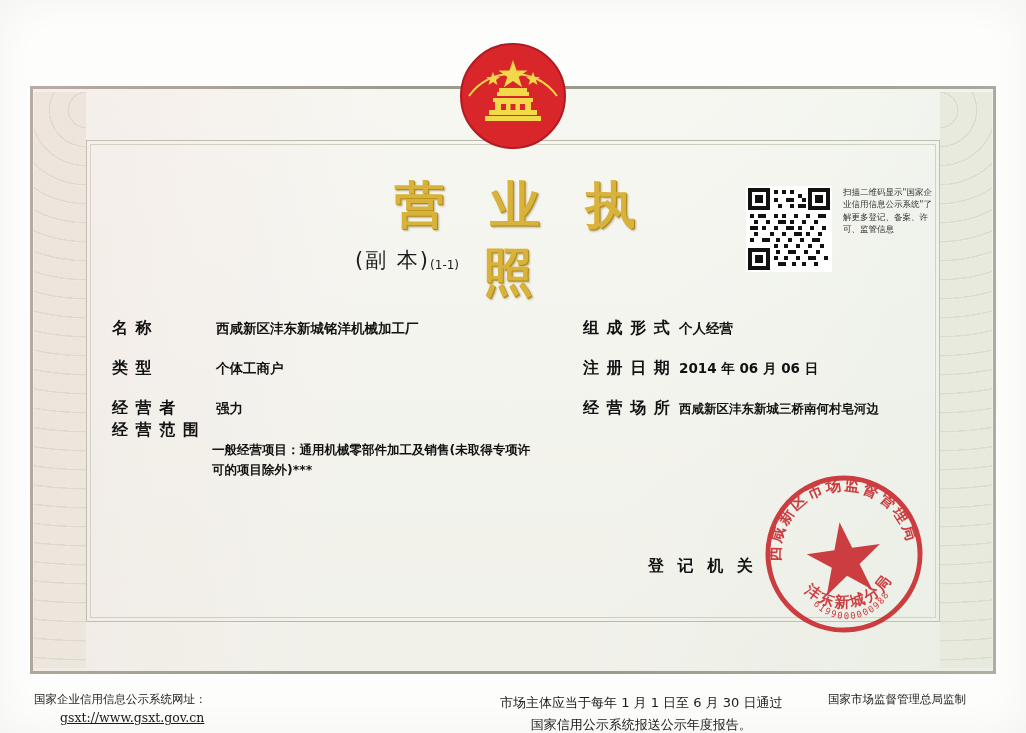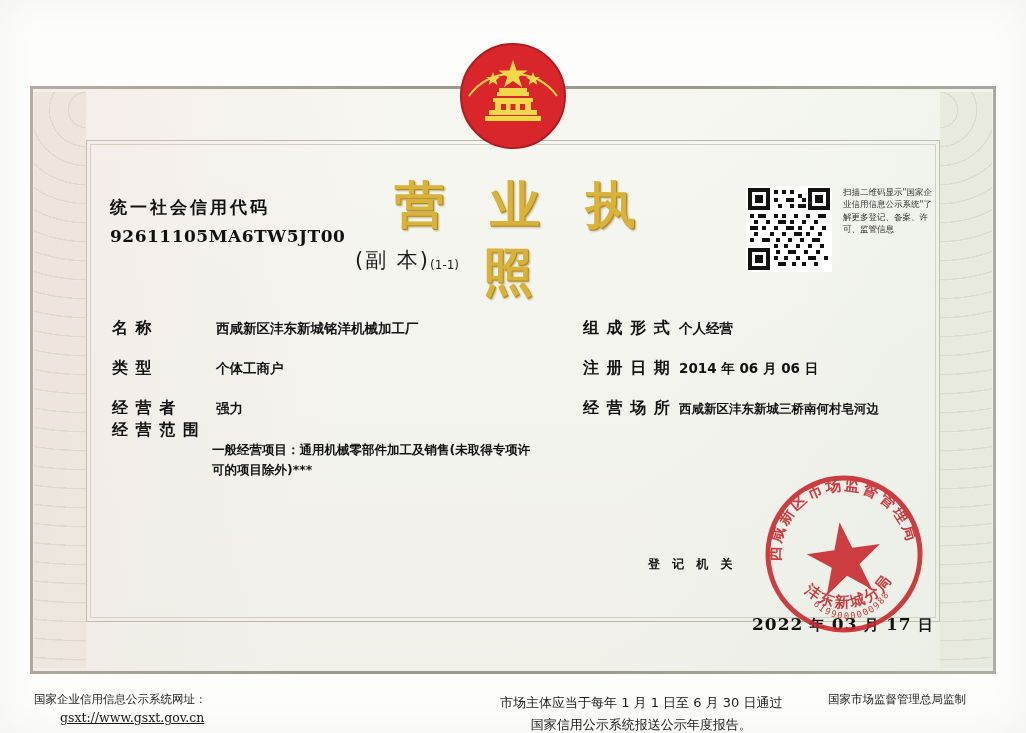--- a/index.html
+++ b/index.html
@@ -190,21 +190,21 @@
     font-weight: bold;
     line-height: 1.6;
     color: #121212;
   }
   
   .authority-label {
     position: absolute;
     left: 648px;
     top: 556px;
     font-family: "DejaVu Sans", sans-serif;
-    font-size: 12px;
+    font-size: 16px;
     font-weight: bold;
     letter-spacing: 4px;
     color: #121212;
   }
   .date-line {
     position: absolute;
     left: 752px;
     top: 614px;
     font-family: "DejaVu Sans", sans-serif;
     font-size: 15px;
@@ -295,22 +295,20 @@
         <path d="M14 58 q16 -22 44 -22 q28 0 44 22"></path>
       </g>
     </svg>
   </div>
 
   <div class="title">营 业 执 照</div>
   <div class="subtitle">
     <span>(副 本)</span><span class="paren-num">(1-1)</span>
   </div>
 
-  <div class="code-label">统一社会信用代码</div>
-  <div class="code-value">92611105MA6TW5JT00</div>
 
   <div class="qr">
     <svg viewBox="0 0 86 86" width="86" height="86" aria-hidden="true">
       <rect width="86" height="86" fill="#ffffff"></rect>
       <g fill="#111">
         <rect x="2" y="2" width="22" height="22"></rect>
           <rect x="6" y="6" width="14" height="14" fill="#fff"></rect>
           <rect x="9" y="9" width="8" height="8"></rect>
         <rect x="62" y="2" width="22" height="22"></rect>
           <rect x="66" y="6" width="14" height="14" fill="#fff"></rect>
@@ -402,28 +400,20 @@
   </div>
   <div class="field" id="row-regdate">
     <span class="f-label lbl-box wide">注 册 日 期</span><span class="f-value">2014 年 06 月 06 日</span>
   </div>
   <div class="field" id="row-place">
     <span class="f-label lbl-box wide">经 营 场 所</span><span class="f-value small">西咸新区沣东新城三桥南何村皂河边</span>
   </div>
 
   <div class="authority-label">登 记 机 关</div>
 
-  <div class="date-line">
-    <span class="num">2022</span>
-    <span>年</span>
-    <span class="num">03</span>
-    <span>月</span>
-    <span class="num">17</span>
-    <span>日</span>
-  </div>
 
   <div class="seal">
     <svg viewBox="0 0 168 168" width="168" height="168" aria-hidden="true">
       <g transform="rotate(-8 84 84)">
         <circle cx="84" cy="84" r="76" fill="none" stroke="#c8252a" stroke-width="5"></circle>
         <polygon points="84,52 93,79 121,79 98,96 107,123 84,106 61,123 70,96 47,79 75,79" fill="#c8252a"></polygon>
         <path id="sealTop" d="M 20 84 A 64 64 0 0 1 148 84" fill="none"></path>
         <text font-family="DejaVu Sans, sans-serif" font-size="15.5" font-weight="bold" fill="#c8252a" letter-spacing="2.5">
           <textPath href="#sealTop" startOffset="50%" text-anchor="middle">西咸新区市场监督管理局</textPath>
         </text>

